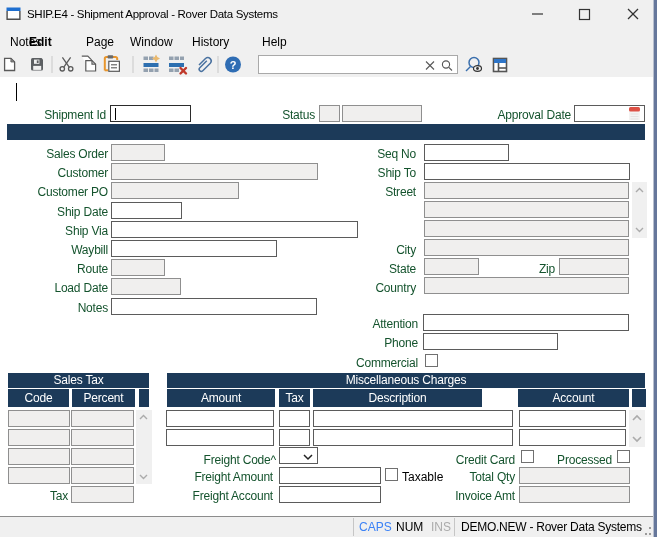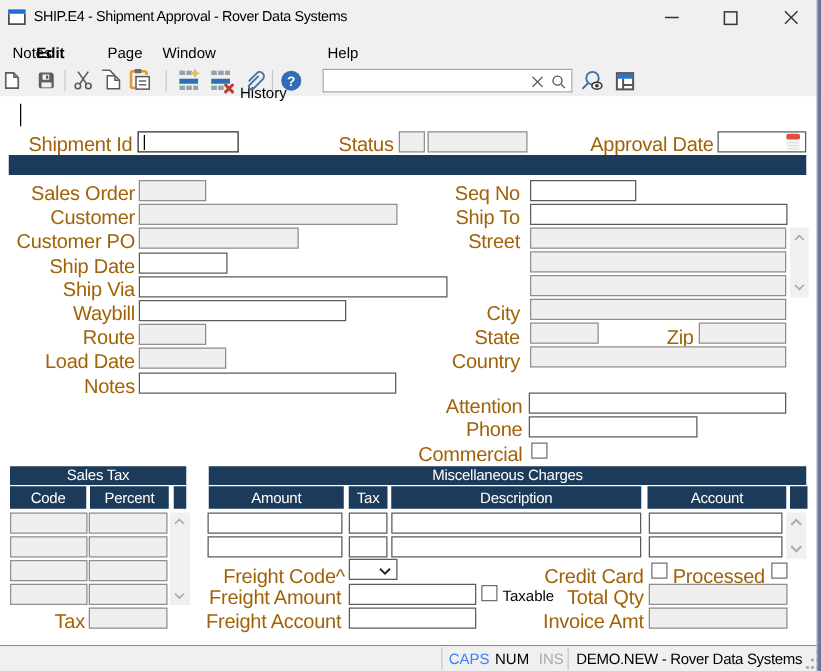--- a/index.html
+++ b/index.html
@@ -1,20 +1,20 @@
 <!DOCTYPE html>
 <html><head>
 <meta charset="utf-8">
 <style>
   * { margin:0; padding:0; box-sizing:border-box; }
   html,body { width:657px; height:537px; overflow:hidden; }
   body { font-family:"Liberation Sans", sans-serif; font-size:12px; color:#000; background:#fff; position:relative; }
   .abs { position:absolute; }
   .chrome { left:0; top:0; width:657px; height:77px; background:#f0f0f0; }
-  .lbl { position:absolute; font-size:16px; color:#a16207; text-align:center; white-space:nowrap; letter-spacing:-0.2px; }
+  .lbl { position:absolute; font-size:12px; color:#14532d; text-align:center; white-space:nowrap; letter-spacing:-0.2px; }
   .inp { position:absolute; background:#fff; border:1px solid #5b5b5b; height:17px; }
   .dis { position:absolute; background:#f0efee; border:1px solid #8f8f8f; height:17px; }
   .hdr { position:absolute; background:#1c3a59; color:#fff; font-size:12px; text-align:center; letter-spacing:-0.2px; }
   .cb  { position:absolute; width:13px; height:13px; background:#fff; border:1px solid #707070; }
   .sbtrack { position:absolute; background:#f0f0f0; }
   svg { position:absolute; overflow:visible; }
 </style>
 </head>
 <body>
 
@@ -31,21 +31,21 @@
   <line x1="5" y1="10" x2="16" y2="10" stroke="#333" stroke-width="1.2"></line>
   <rect x="52.5" y="5.5" width="10" height="10" fill="none" stroke="#333" stroke-width="1.2"></rect>
   <line x1="101" y1="5" x2="111" y2="15" stroke="#333" stroke-width="1.2"></line>
   <line x1="111" y1="5" x2="101" y2="15" stroke="#333" stroke-width="1.2"></line>
 </svg>
 
 <div class="abs" style="left:10px; top:35px;">Notes</div>
 <div class="abs" style="left:29px; top:35px;font-weight:bold;">Edit</div>
 <div class="abs" style="left:86px; top:35px;">Page</div>
 <div class="abs" style="left:130px; top:35px;">Window</div>
-<div class="abs" style="left:192px; top:35px;margin-top:32px;">History</div>
+<div class="abs" style="left:192px; top:35px;">History</div>
 <div class="abs" style="left:250px; top:35px;margin-left:12px;">Help</div>
 
 <svg class="abs" style="left:0; top:0;" width="520" height="80" viewBox="0 0 520 80">
 
   <path d="M4.6 58.3 h6.3 l3.7 3.7 v8.5 h-10 z" fill="#fff" stroke="#5a5a5a" stroke-width="1.3"></path>
   <path d="M10.9 58.3 v3.7 h3.7 z" fill="#8a8a8a" stroke="#5a5a5a" stroke-width="0.8"></path>
 
   <path d="M31 59.5 a1.5 1.5 0 0 1 1.5 -1.5 h9 l1.5 1.5 v9.5 a1.5 1.5 0 0 1 -1.5 1.5 h-9 a1.5 1.5 0 0 1 -1.5 -1.5 z" fill="#5c5f62"></path>
   <rect x="34" y="59.6" width="5.4" height="4.2" fill="#f0f0f0"></rect>
   <rect x="36.8" y="60.4" width="1.8" height="2.6" fill="#5c5f62"></rect>
@@ -210,21 +210,21 @@
 <svg class="abs" style="left:136px; top:410px;" width="15" height="74" viewBox="0 0 15 74">
   <path d="M4 9 l3.5 -3.5 3.5 3.5" fill="none" stroke="#ababab" stroke-width="1.4"></path>
   <path d="M4 65 l3.5 3.5 3.5 -3.5" fill="none" stroke="#ababab" stroke-width="1.4"></path>
 </svg>
 <div class="lbl" style="right:589px; top:489px;">Tax</div>
 <div class="dis" style="left:71px; top:486px; width:63px;"></div>
 
 <div class="hdr" style="left:167px; top:373px; width:478px; height:15px; line-height:15px;">Miscellaneous Charges</div>
 <div class="hdr" style="left:167px; top:389px; width:108px; height:18px; line-height:18px;">Amount</div>
 <div class="hdr" style="left:279px; top:389px; width:31px; height:18px; line-height:18px;">Tax</div>
-<div class="hdr" style="left:313px; top:389px; width:200px; height:18px; line-height:18px;">Description</div>
+<div class="hdr" style="left:313px; top:389px; width:169px; height:18px; line-height:18px;">Description</div>
 <div class="hdr" style="left:518px; top:389px; width:111px; height:18px; line-height:18px;">Account</div>
 <div class="hdr" style="left:632px; top:389px; width:14px; height:18px;"></div>
 <div class="inp" style="left:166px; top:410px; width:108px;"></div>
 <div class="inp" style="left:279px; top:410px; width:31px;"></div>
 <div class="inp" style="left:313px; top:410px; width:200px;"></div>
 <div class="inp" style="left:519px; top:410px; width:107px;"></div>
 <div class="inp" style="left:166px; top:429px; width:108px;"></div>
 <div class="inp" style="left:279px; top:429px; width:31px;"></div>
 <div class="inp" style="left:313px; top:429px; width:200px;"></div>
 <div class="inp" style="left:519px; top:429px; width:107px;"></div>

